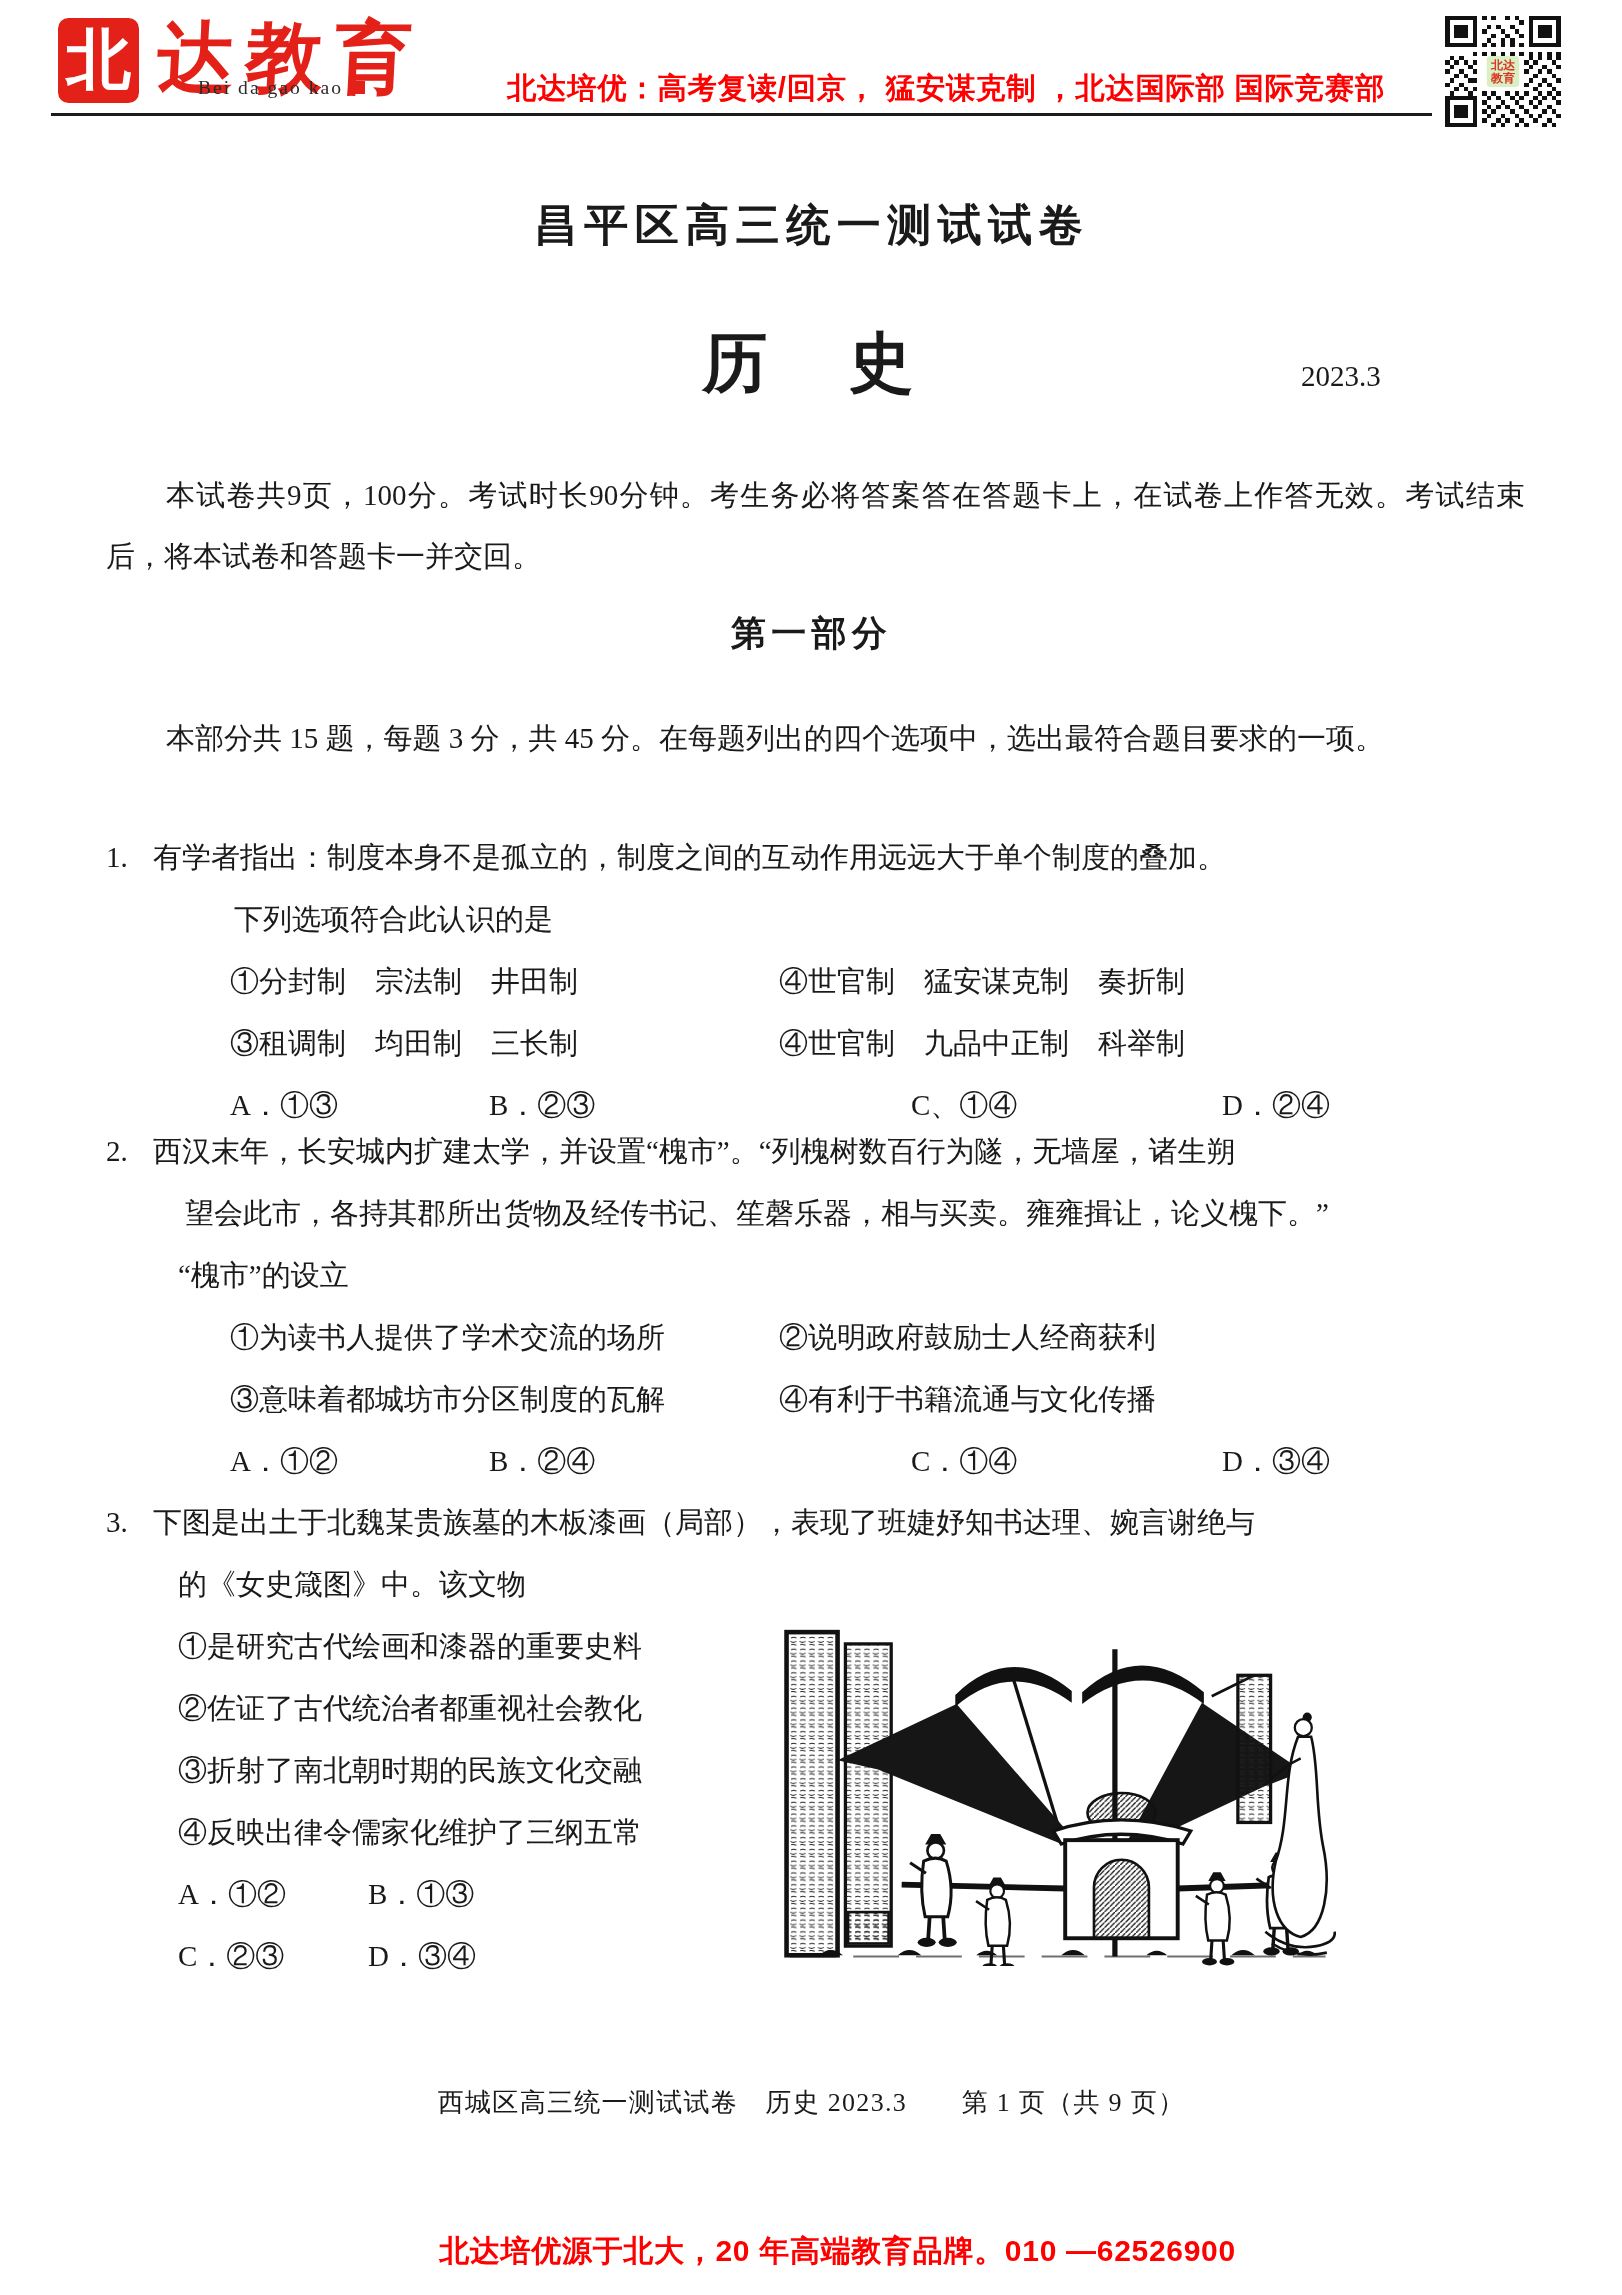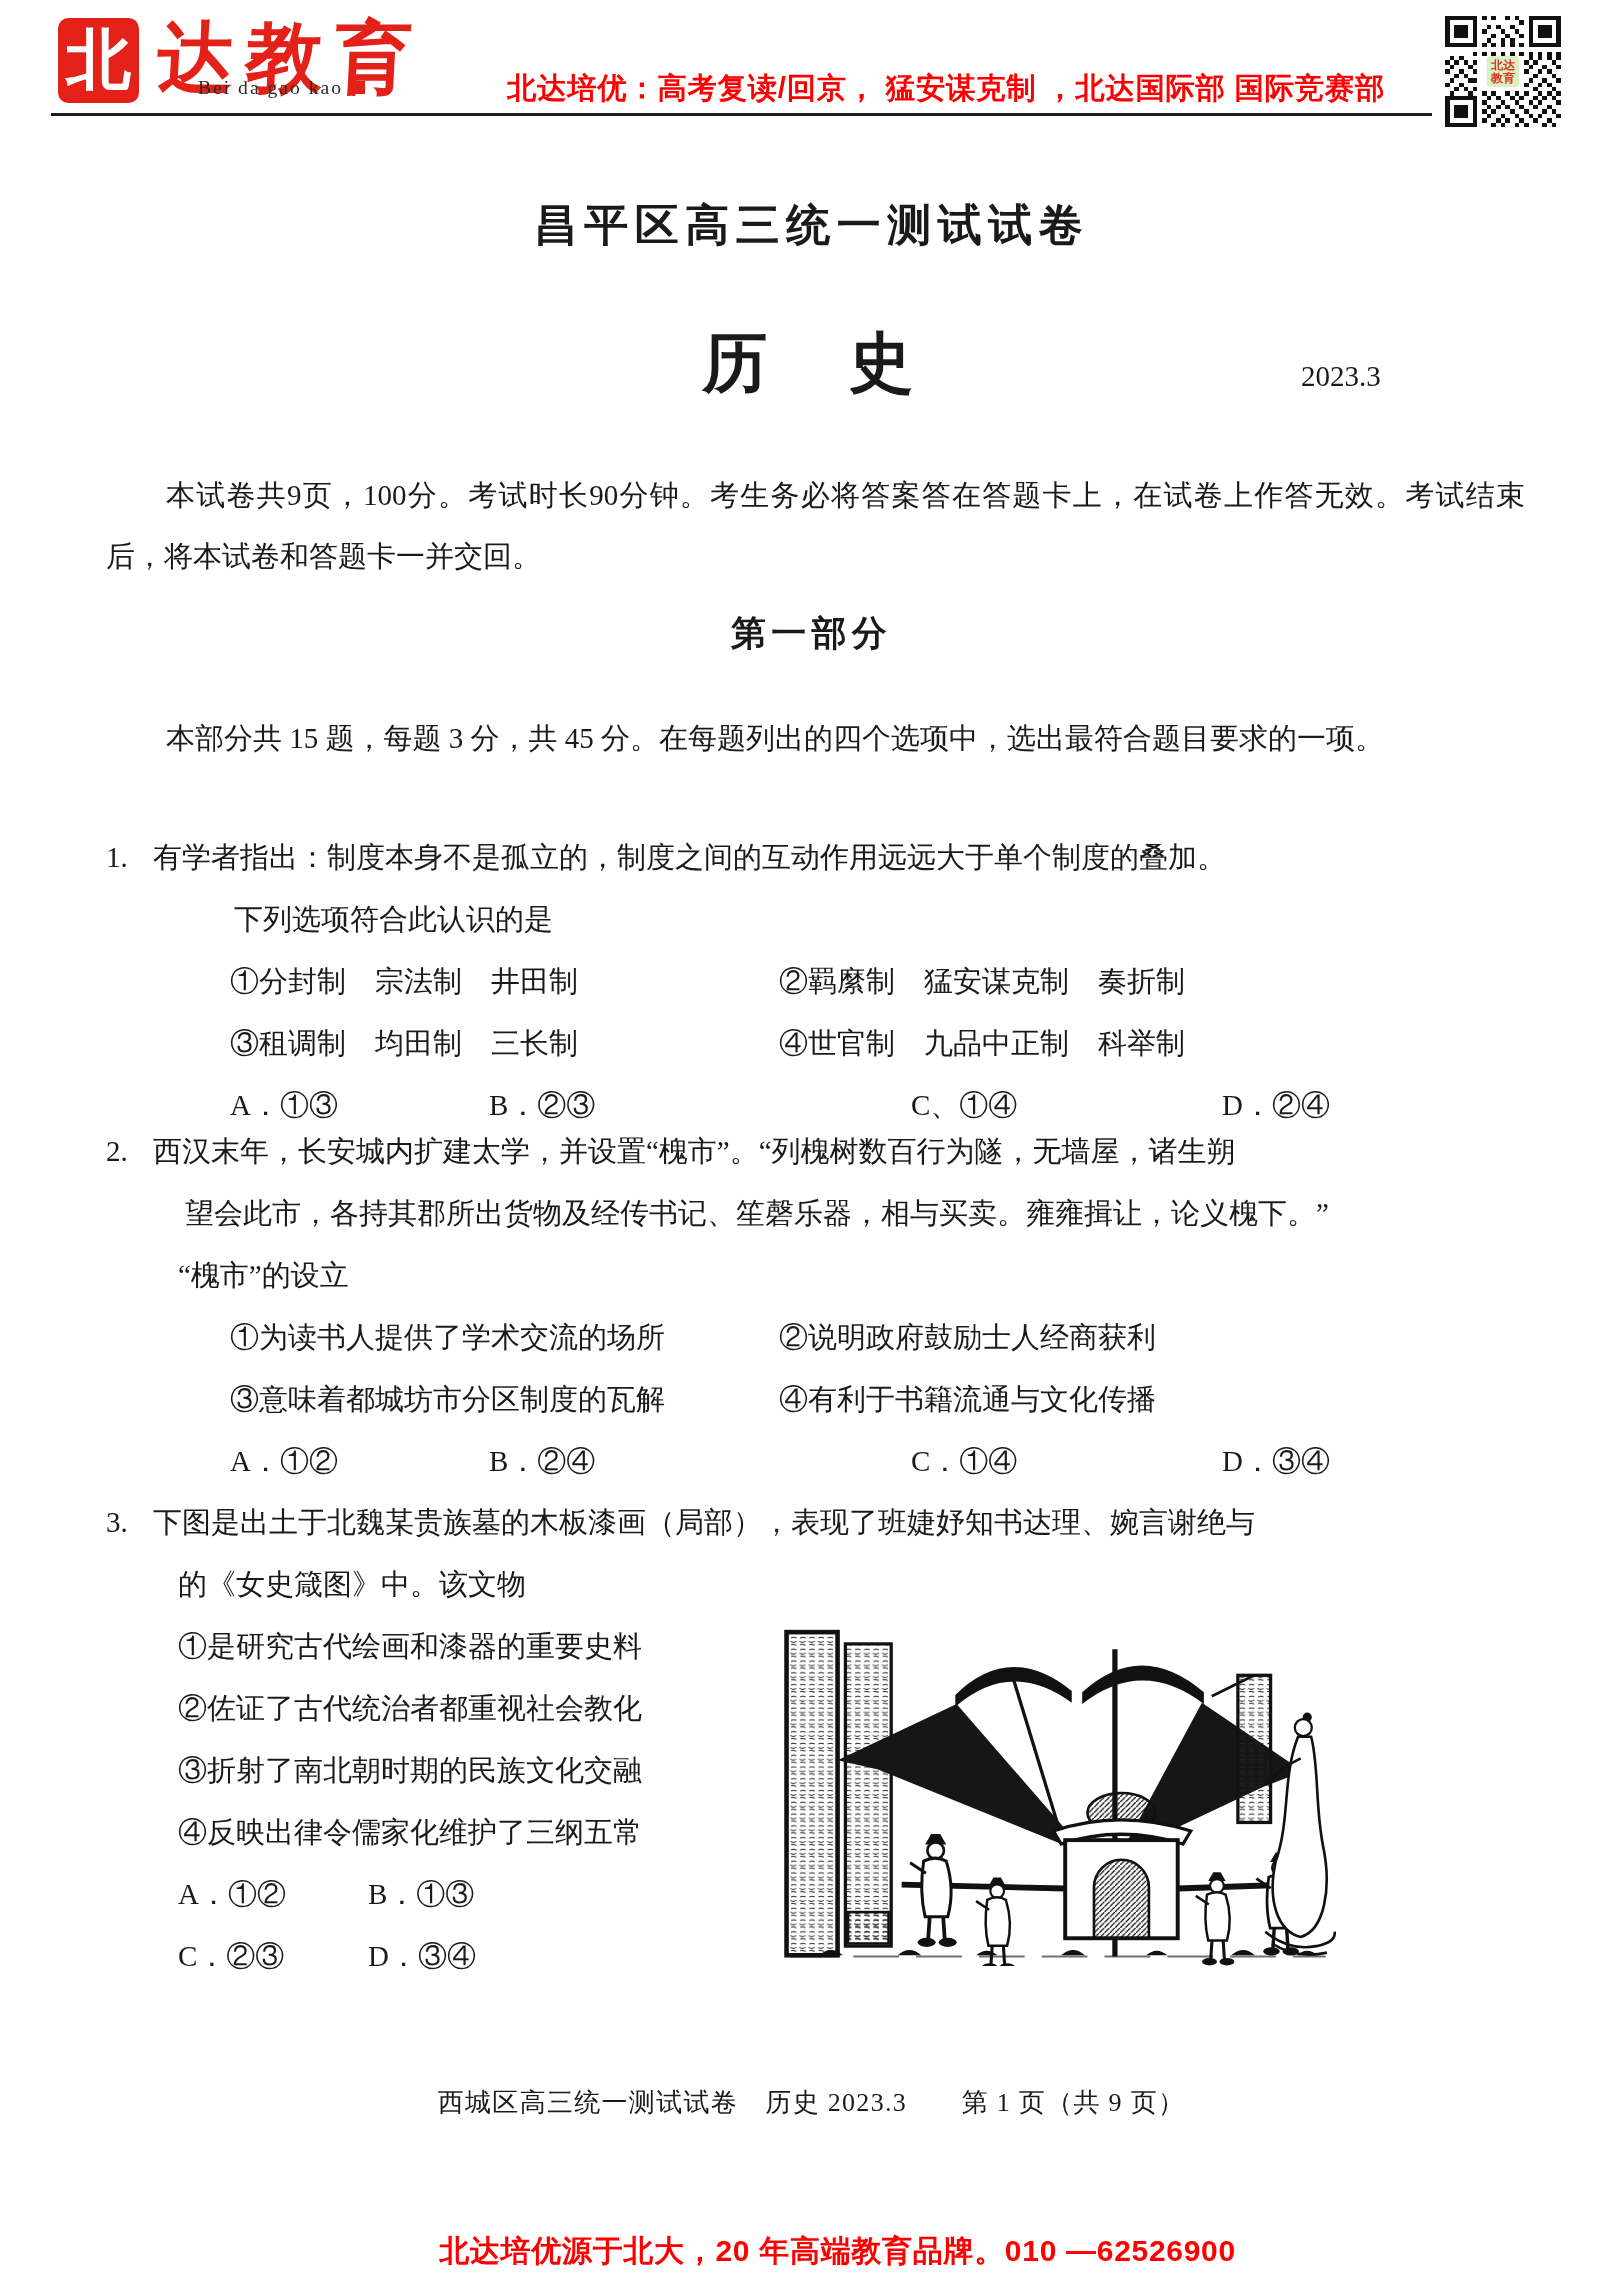--- a/index.html
+++ b/index.html
@@ -135,21 +135,21 @@
   <div class="para intro">本试卷共9页，100分。考试时长90分钟。考生务必将答案答在答题卡上，在试卷上作答无效。考试结束后，将本试卷和答题卡一并交回。</div>
 
   <div class="part-head">第一部分</div>
   <div class="para part-instr">本部分共 15 题，每题 3 分，共 45 分。在每题列出的四个选项中，选出最符合题目要求的一项。</div>
 
   <div class="q q1">
     <div class="line"><span class="qnum">1.</span><span>有学者指出：制度本身不是孤立的，制度之间的互动作用远远大于单个制度的叠加。</span></div>
     <div class="line ind-a">下列选项符合此认识的是</div>
     <div class="line row2">
       <span class="cl">①分封制　宗法制　井田制</span>
-      <span class="cr">②羁縻制　猛安谋克制　奏折制</span>
+      <span class="cr">④世官制　猛安谋克制　奏折制</span>
     </div>
     <div class="line row2">
       <span class="cl">③租调制　均田制　三长制</span>
       <span class="cr">④世官制　九品中正制　科举制</span>
     </div>
     <div class="line opts4">
       <span class="o o1">A．①③</span>
       <span class="o o2">B．②③</span>
       <span class="o o3">C、①④</span>
       <span class="o o4">D．②④</span>

